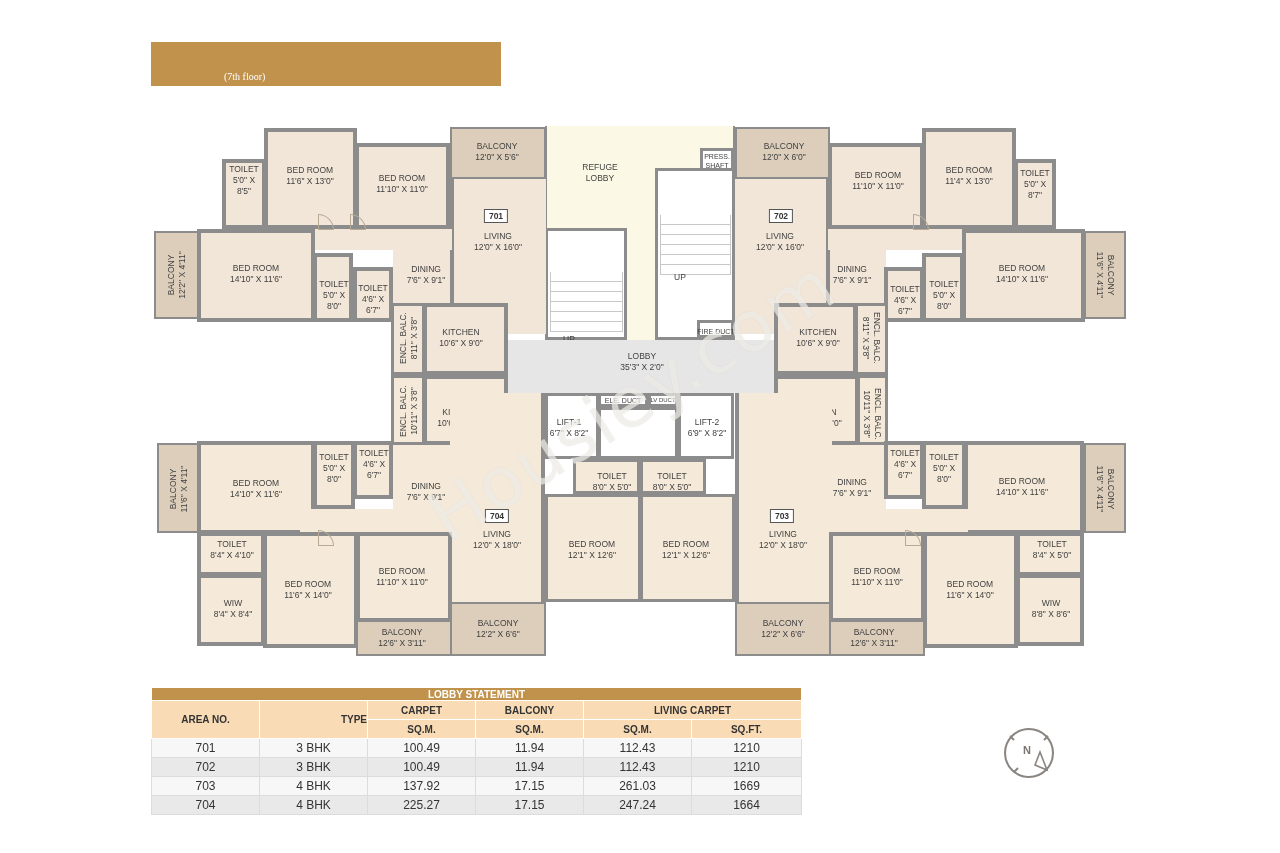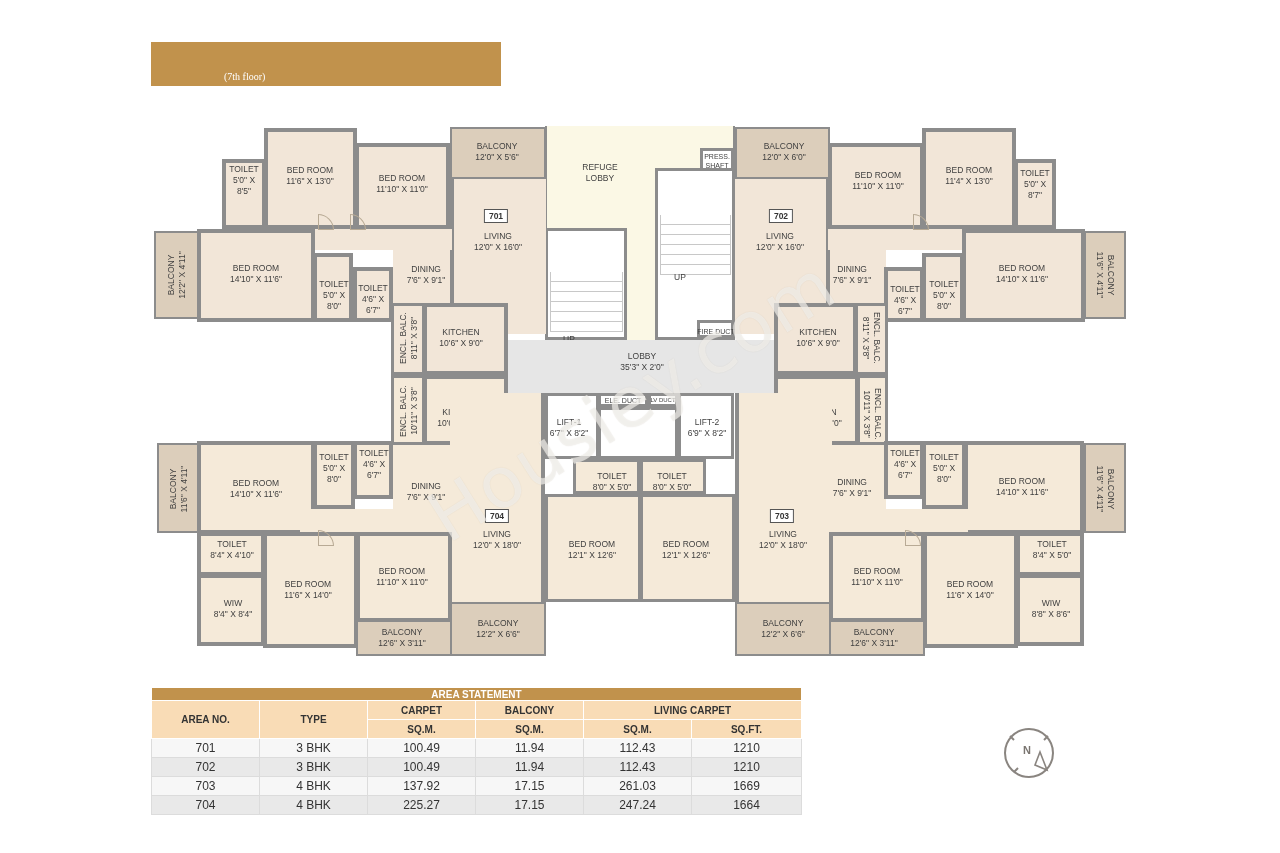--- a/index.html
+++ b/index.html
@@ -283,25 +283,25 @@
   <div class="door" style="left:913px;top:214px;width:16px;height:16px;"></div>
   <div class="door" style="left:318px;top:530px;width:16px;height:16px;"></div>
   <div class="door" style="left:905px;top:530px;width:16px;height:16px;"></div>
 
   <div class="watermark">Housiey.com</div>
 </div>
 
 <table class="area-table">
   <thead>
     <tr class="caption-row">
-      <th colspan="6">AREA STATEMENT</th>
+      <th colspan="6">LOBBY STATEMENT</th>
     </tr>
     <tr class="hdr">
       <th rowspan="2" style="width:108px;">AREA NO.</th>
-      <th rowspan="2" style="width:108px;">TYPE</th>
+      <th rowspan="2" style="width:108px;text-align:right;">TYPE</th>
       <th style="width:108px;">CARPET</th>
       <th style="width:108px;">BALCONY</th>
       <th colspan="2">LIVING CARPET</th>
     </tr>
     <tr class="hdr">
       <th>SQ.M.</th>
       <th>SQ.M.</th>
       <th style="width:108px;">SQ.M.</th>
       <th>SQ.FT.</th>
     </tr>

